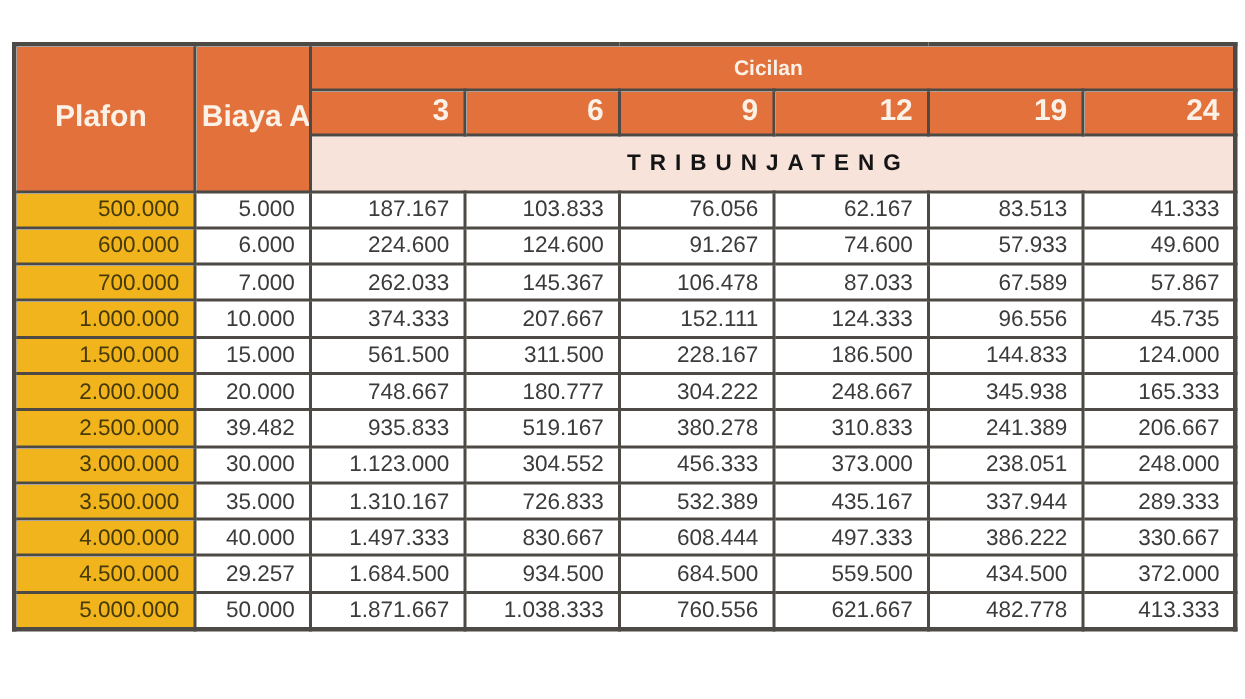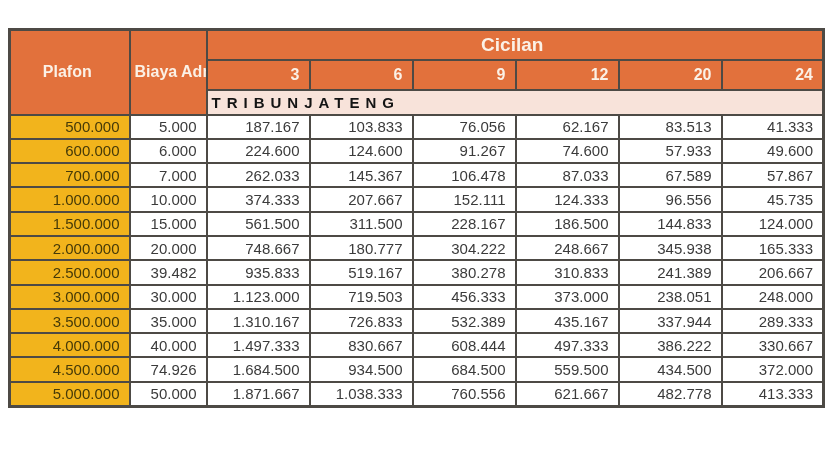--- a/index.html
+++ b/index.html
@@ -31,34 +31,35 @@
     border:2px solid var(--border-color);
     padding:0 9px 0 4px;
     white-space:nowrap;
     overflow:hidden;
   }
   
   th.hdr{
     background:var(--header-orange);
     color:var(--header-text);
     font-weight:bold;
-    font-size:16px;
+    font-size:20px;
     text-align:center;
     padding:0 6px;
   }
-  th.hdr-cicilan{height:30px;font-size:19px;}
+  th.hdr-cicilan{height:30px;font-size:14px;}
   th.hdr-month{height:30px;text-align:right;padding-right:10px;}
   th.hdr-rowspan{line-height:1.25;}
   td.watermark-cell{
     background:var(--watermark-bg);
     color:#141414;
     font-weight:bold;
     font-size:15px;
     letter-spacing:6px;
-    height:25px;
+    text-align:center;
+    height:38px;
   }
   
   td.plafon-cell{
     background:var(--plafon-yellow);
     color:var(--plafon-text);
     text-align:right;
     font-size:15px;
     height:20px;
   }
   td.admin-cell, td.value-cell{
@@ -88,21 +89,21 @@
       <tr>
         <th class="hdr hdr-rowspan" rowspan="3">Plafon</th>
         <th class="hdr hdr-rowspan" rowspan="3">Biaya Admin</th>
         <th class="hdr hdr-cicilan" colspan="6">Cicilan</th>
       </tr>
       <tr>
         <th class="hdr hdr-month">3</th>
         <th class="hdr hdr-month">6</th>
         <th class="hdr hdr-month">9</th>
         <th class="hdr hdr-month">12</th>
-        <th class="hdr hdr-month">20</th>
+        <th class="hdr hdr-month">19</th>
         <th class="hdr hdr-month">24</th>
       </tr>
       <tr>
         <td class="watermark-cell" colspan="6">TRIBUNJATENG</td>
       </tr>
     </thead>
     <tbody>
         <tr>
           <td class="plafon-cell">500.000</td>
           <td class="admin-cell">5.000</td>
@@ -170,21 +171,21 @@
           <td class="value-cell">519.167</td>
           <td class="value-cell">380.278</td>
           <td class="value-cell">310.833</td>
           <td class="value-cell">241.389</td>
           <td class="value-cell">206.667</td>
         </tr>
         <tr>
           <td class="plafon-cell">3.000.000</td>
           <td class="admin-cell">30.000</td>
           <td class="value-cell">1.123.000</td>
-          <td class="value-cell">719.503</td>
+          <td class="value-cell">304.552</td>
           <td class="value-cell">456.333</td>
           <td class="value-cell">373.000</td>
           <td class="value-cell">238.051</td>
           <td class="value-cell">248.000</td>
         </tr>
         <tr>
           <td class="plafon-cell">3.500.000</td>
           <td class="admin-cell">35.000</td>
           <td class="value-cell">1.310.167</td>
           <td class="value-cell">726.833</td>
@@ -198,21 +199,21 @@
           <td class="admin-cell">40.000</td>
           <td class="value-cell">1.497.333</td>
           <td class="value-cell">830.667</td>
           <td class="value-cell">608.444</td>
           <td class="value-cell">497.333</td>
           <td class="value-cell">386.222</td>
           <td class="value-cell">330.667</td>
         </tr>
         <tr>
           <td class="plafon-cell">4.500.000</td>
-          <td class="admin-cell">74.926</td>
+          <td class="admin-cell">29.257</td>
           <td class="value-cell">1.684.500</td>
           <td class="value-cell">934.500</td>
           <td class="value-cell">684.500</td>
           <td class="value-cell">559.500</td>
           <td class="value-cell">434.500</td>
           <td class="value-cell">372.000</td>
         </tr>
         <tr>
           <td class="plafon-cell">5.000.000</td>
           <td class="admin-cell">50.000</td>

